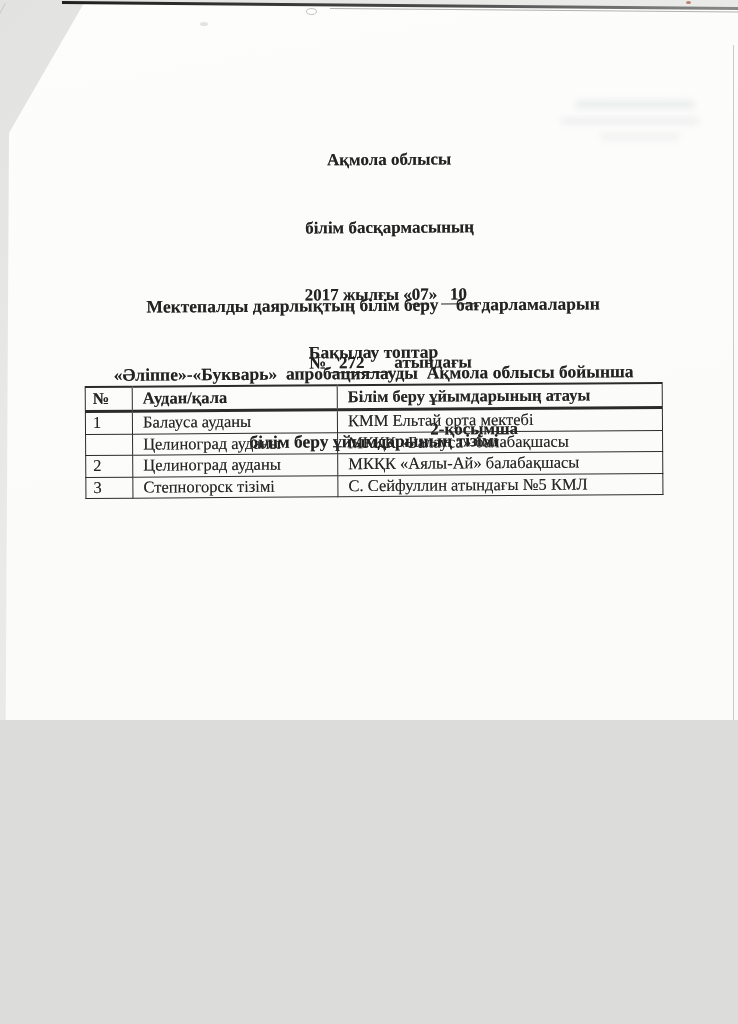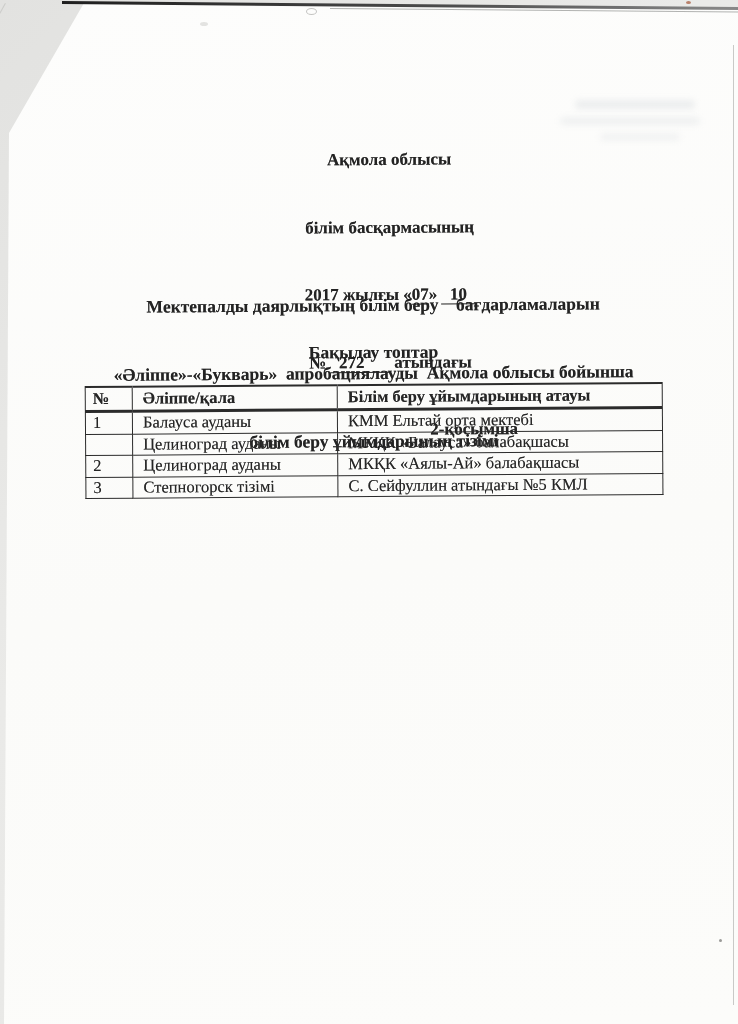--- a/index.html
+++ b/index.html
@@ -3,21 +3,21 @@
 <meta charset="utf-8">
 <style>
   html, body { margin: 0; padding: 0; }
   body {
     width: 738px; height: 1024px;
     background: #dcdcda;
     font-family: "Liberation Serif", "DejaVu Serif", serif;
     overflow: hidden;
   }
   .scan {
-    position: relative; width: 738px; height: 1024px;
+    position: relative; width: 738px; height: 720px;
     background: linear-gradient(135deg, #e2e2e0 0%, #eaeae8 40%, #e6e6e4 100%);
     overflow: hidden;
   }
   
   .paper {
     position: absolute; left: 4px; top: 0; width: 734px; height: 1024px;
     background: linear-gradient(170deg, #fdfdfc 0%, #fbfbf9 55%, #fcfcfa 100%);
     clip-path: polygon(80px 3px, 734px 9px, 734px 1024px, 0px 1024px, 5px 133px);
   }
   
@@ -131,21 +131,21 @@
 
     <table class="doc-table">
       <colgroup>
           <col class="c1">
           <col class="c2">
           <col class="c3">
         </colgroup>
       <thead>
         <tr>
           <th>№</th>
-          <th class="c2pad">Әліппе/қала</th>
+          <th class="c2pad">Аудан/қала</th>
           <th class="c2pad">Білім беру ұйымдарының атауы</th>
         </tr>
       </thead>
       <tbody>
         <tr>
           <td>1</td>
           <td class="c2pad">Балауса ауданы</td>
           <td class="c2pad">КММ Ельтай орта мектебі</td>
         </tr>
         <tr>

